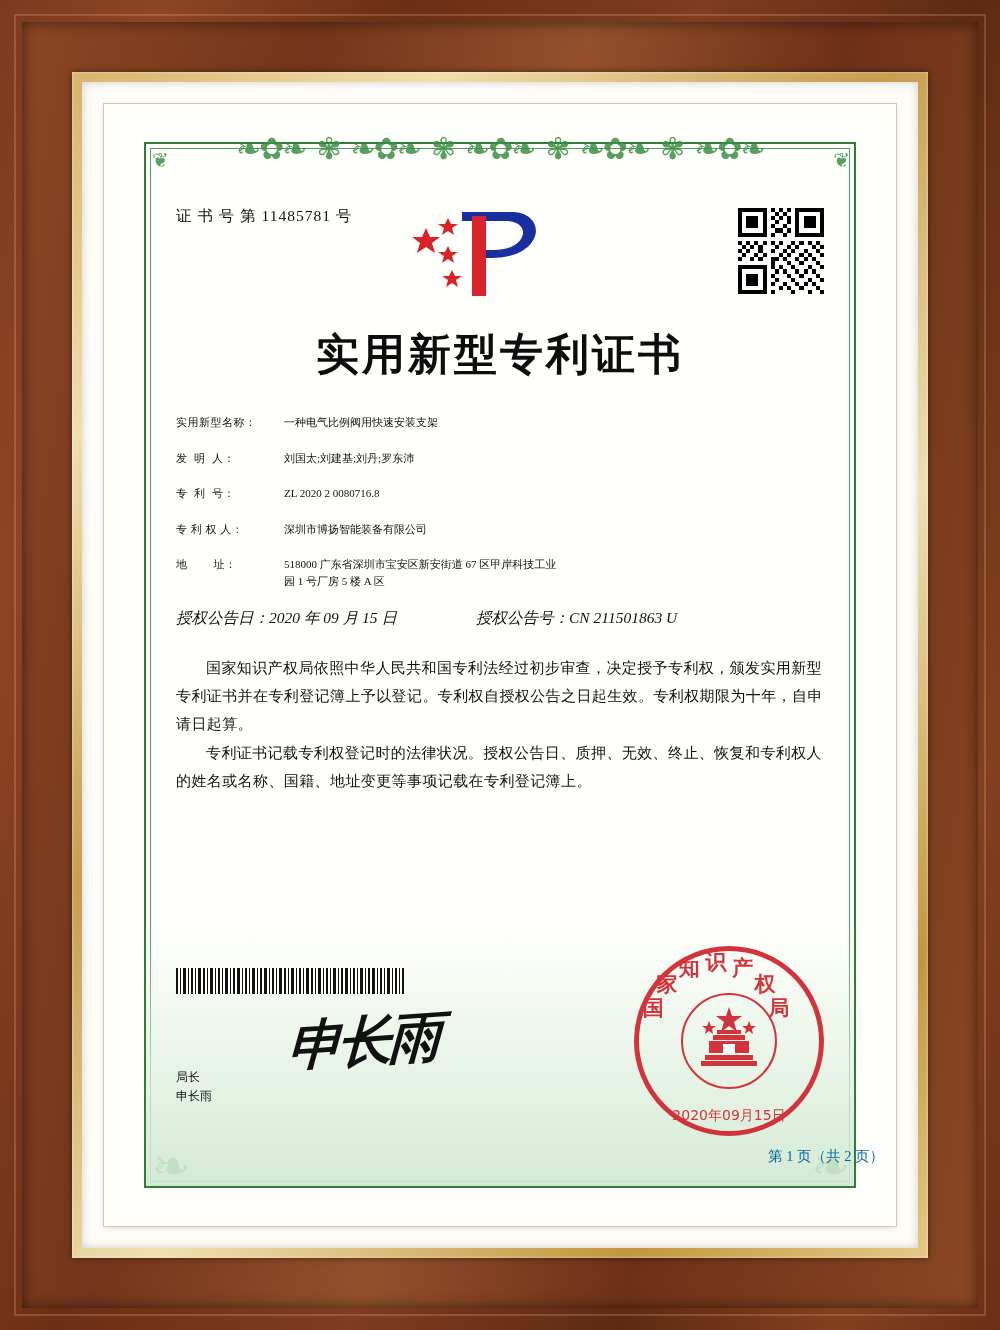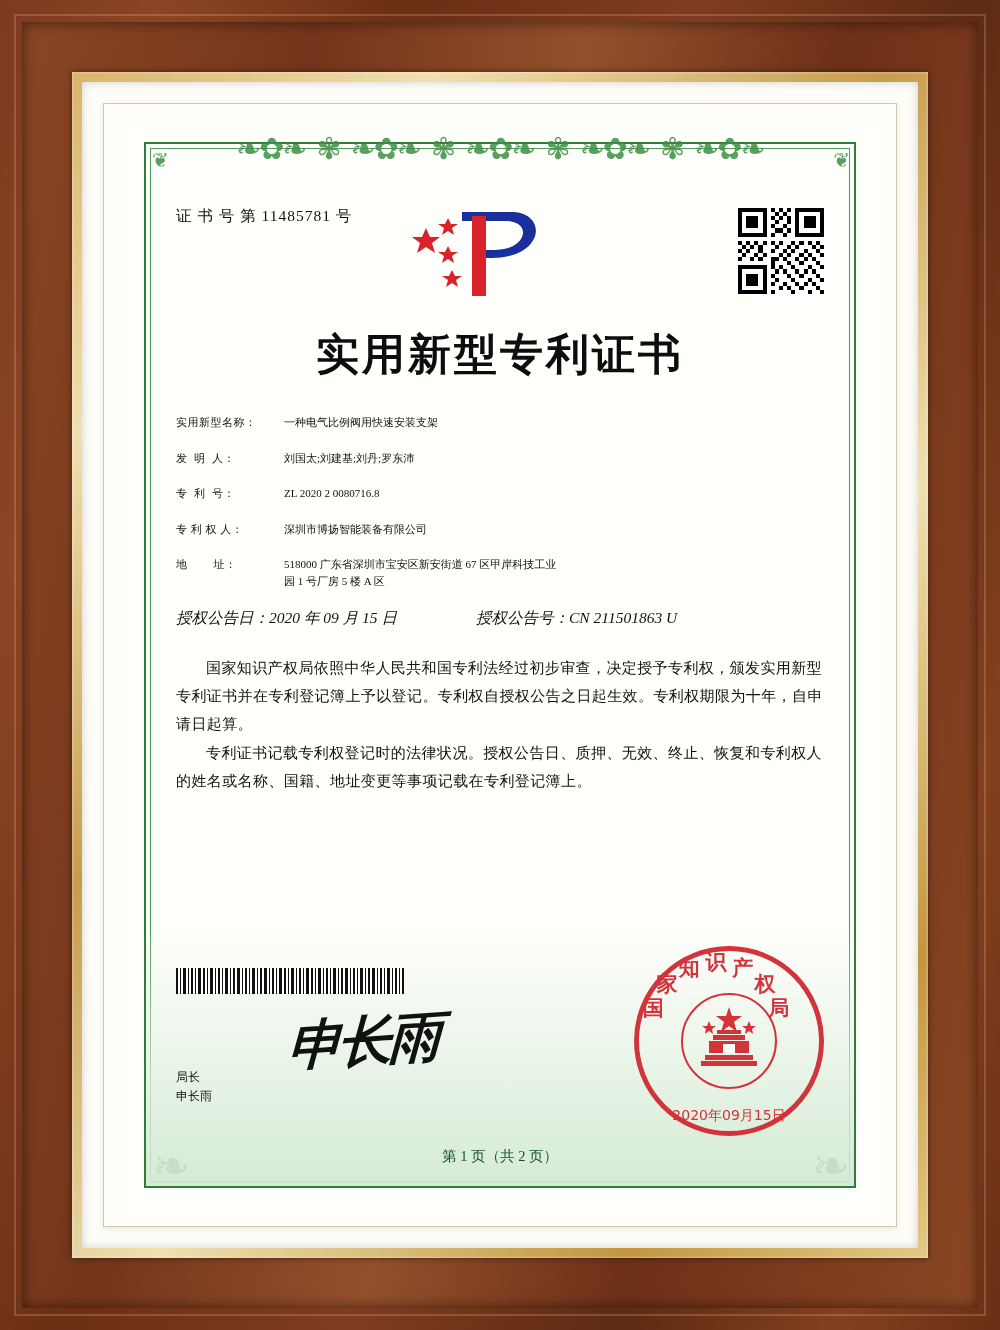--- a/index.html
+++ b/index.html
@@ -267,23 +267,23 @@
     color: #d0242c;
     font-size: 14px;
     white-space: nowrap;
     font-family: "DejaVu Sans", sans-serif;
   }
 
   .page-no {
     position: absolute;
     left: 0; right: 0;
     bottom: 48px;
-    text-align: center;
+    text-align: right;
     font-size: 14.5px;
-    color: #14532d;
+    color: #0369a1;
   }
 </style>
 </head>
 <body>
 
 <div class="frame-outer">
   <div class="frame-bevel-hi"></div>
   <div class="frame-inner-wood"></div>
   <div class="frame-gold"></div>
   <div class="mat"></div>

